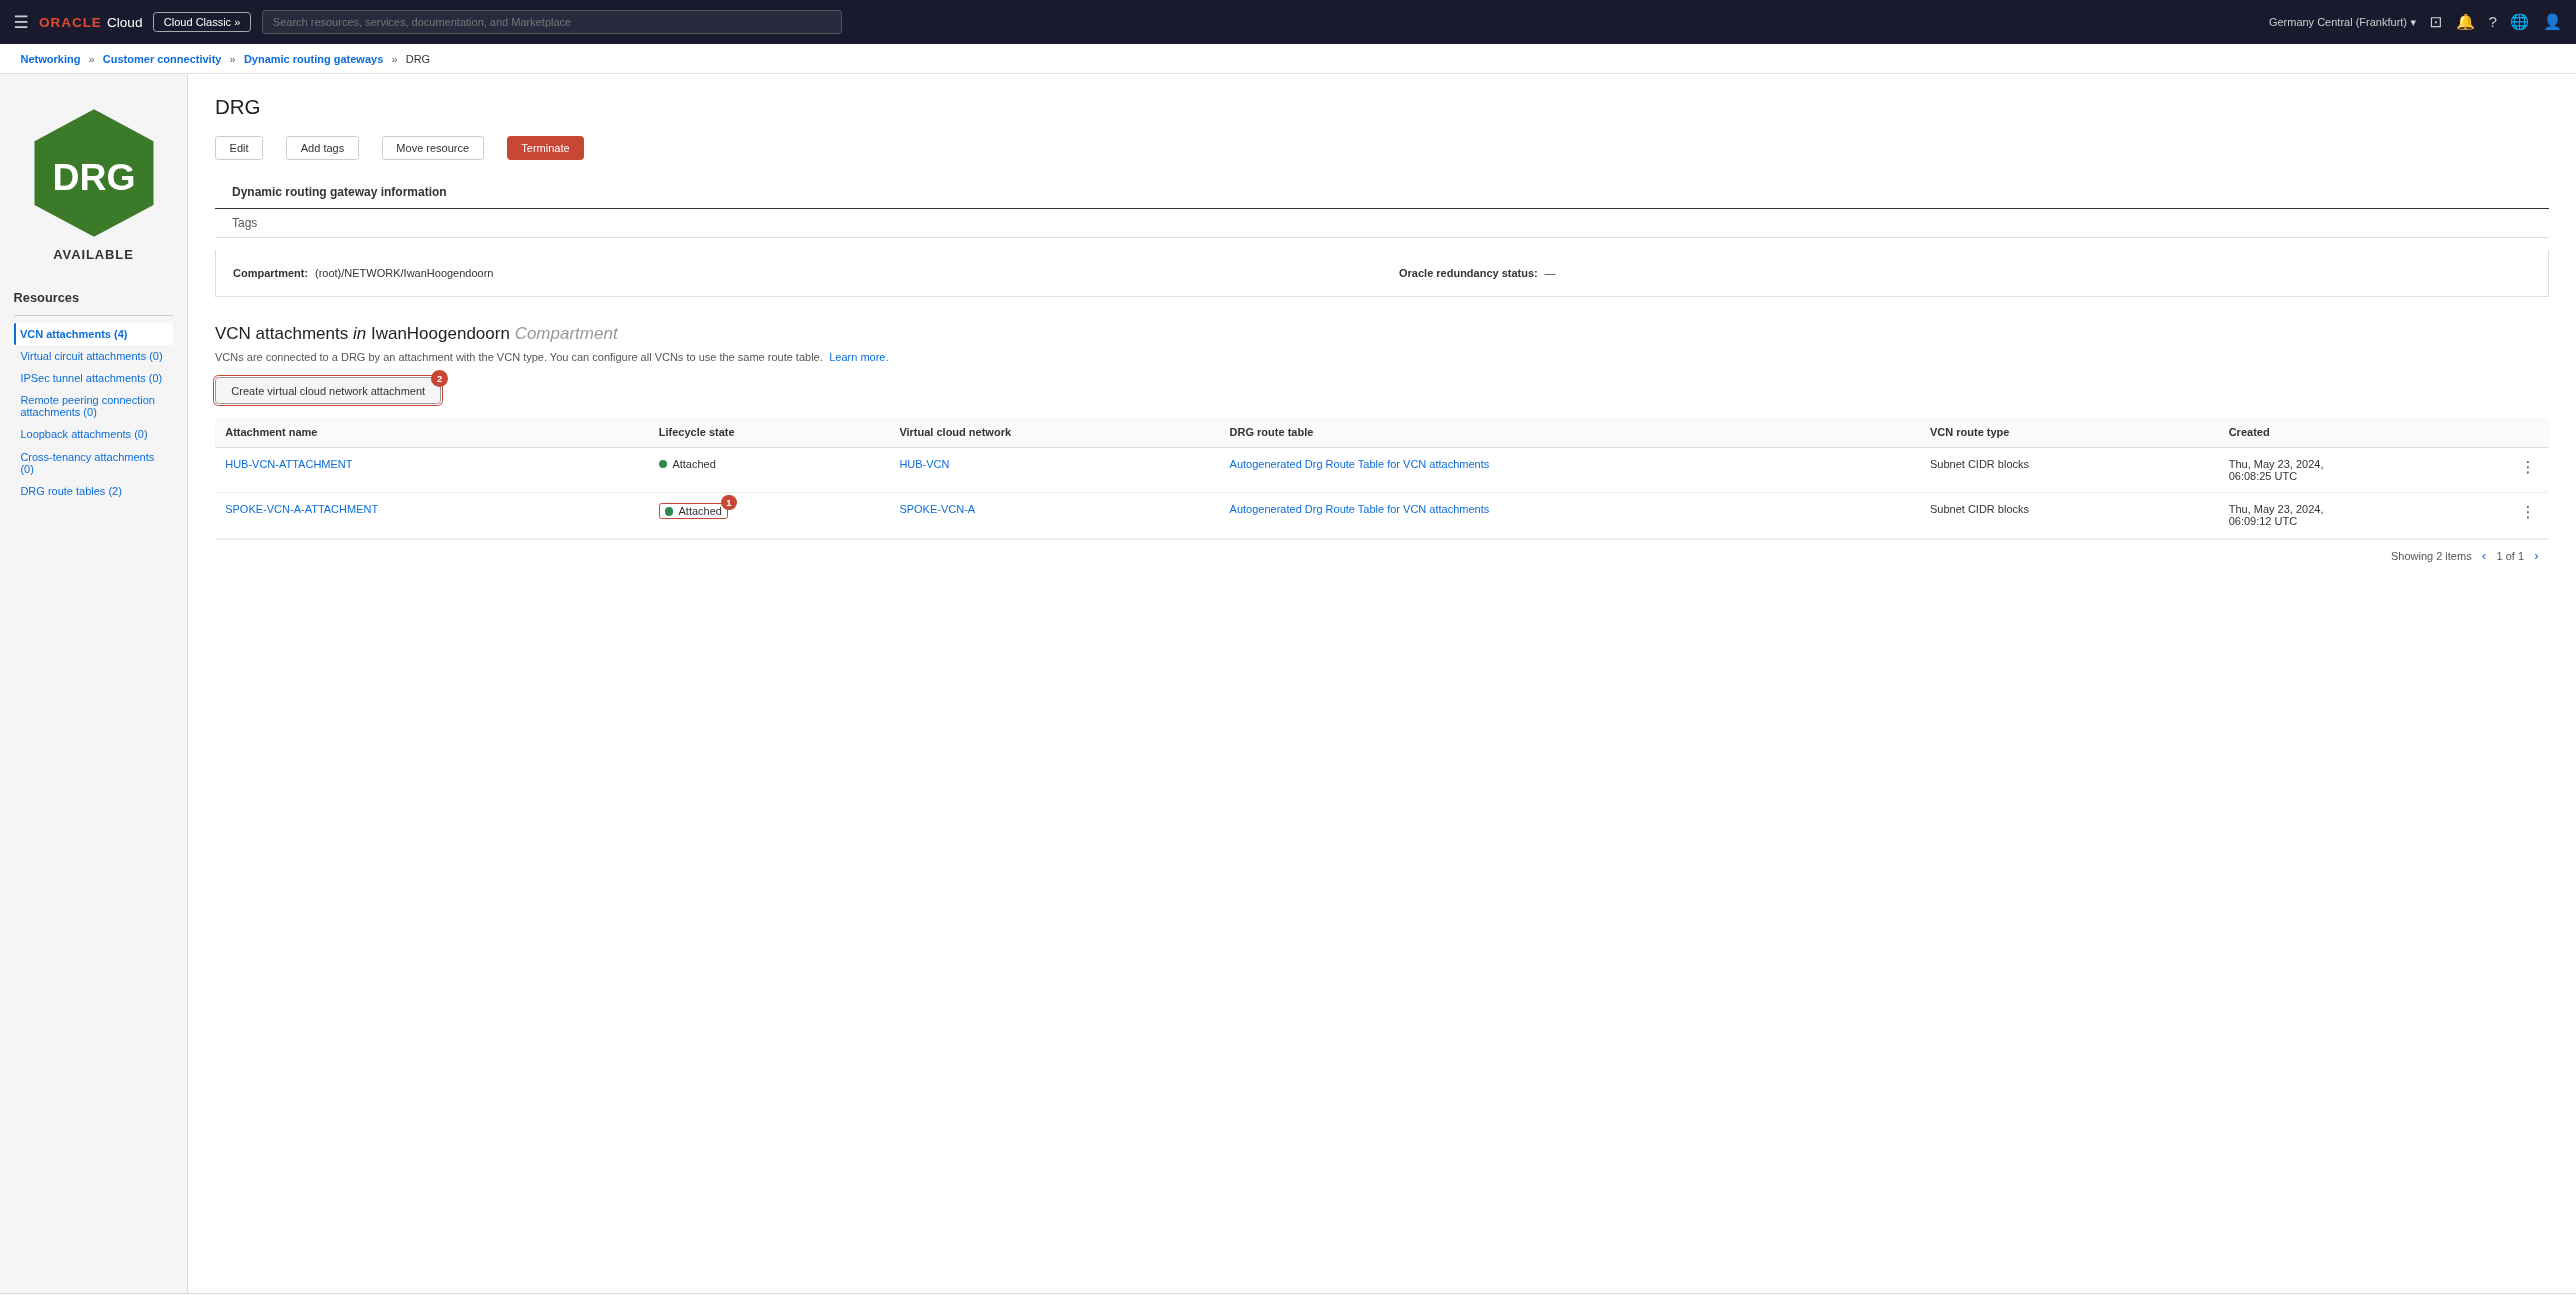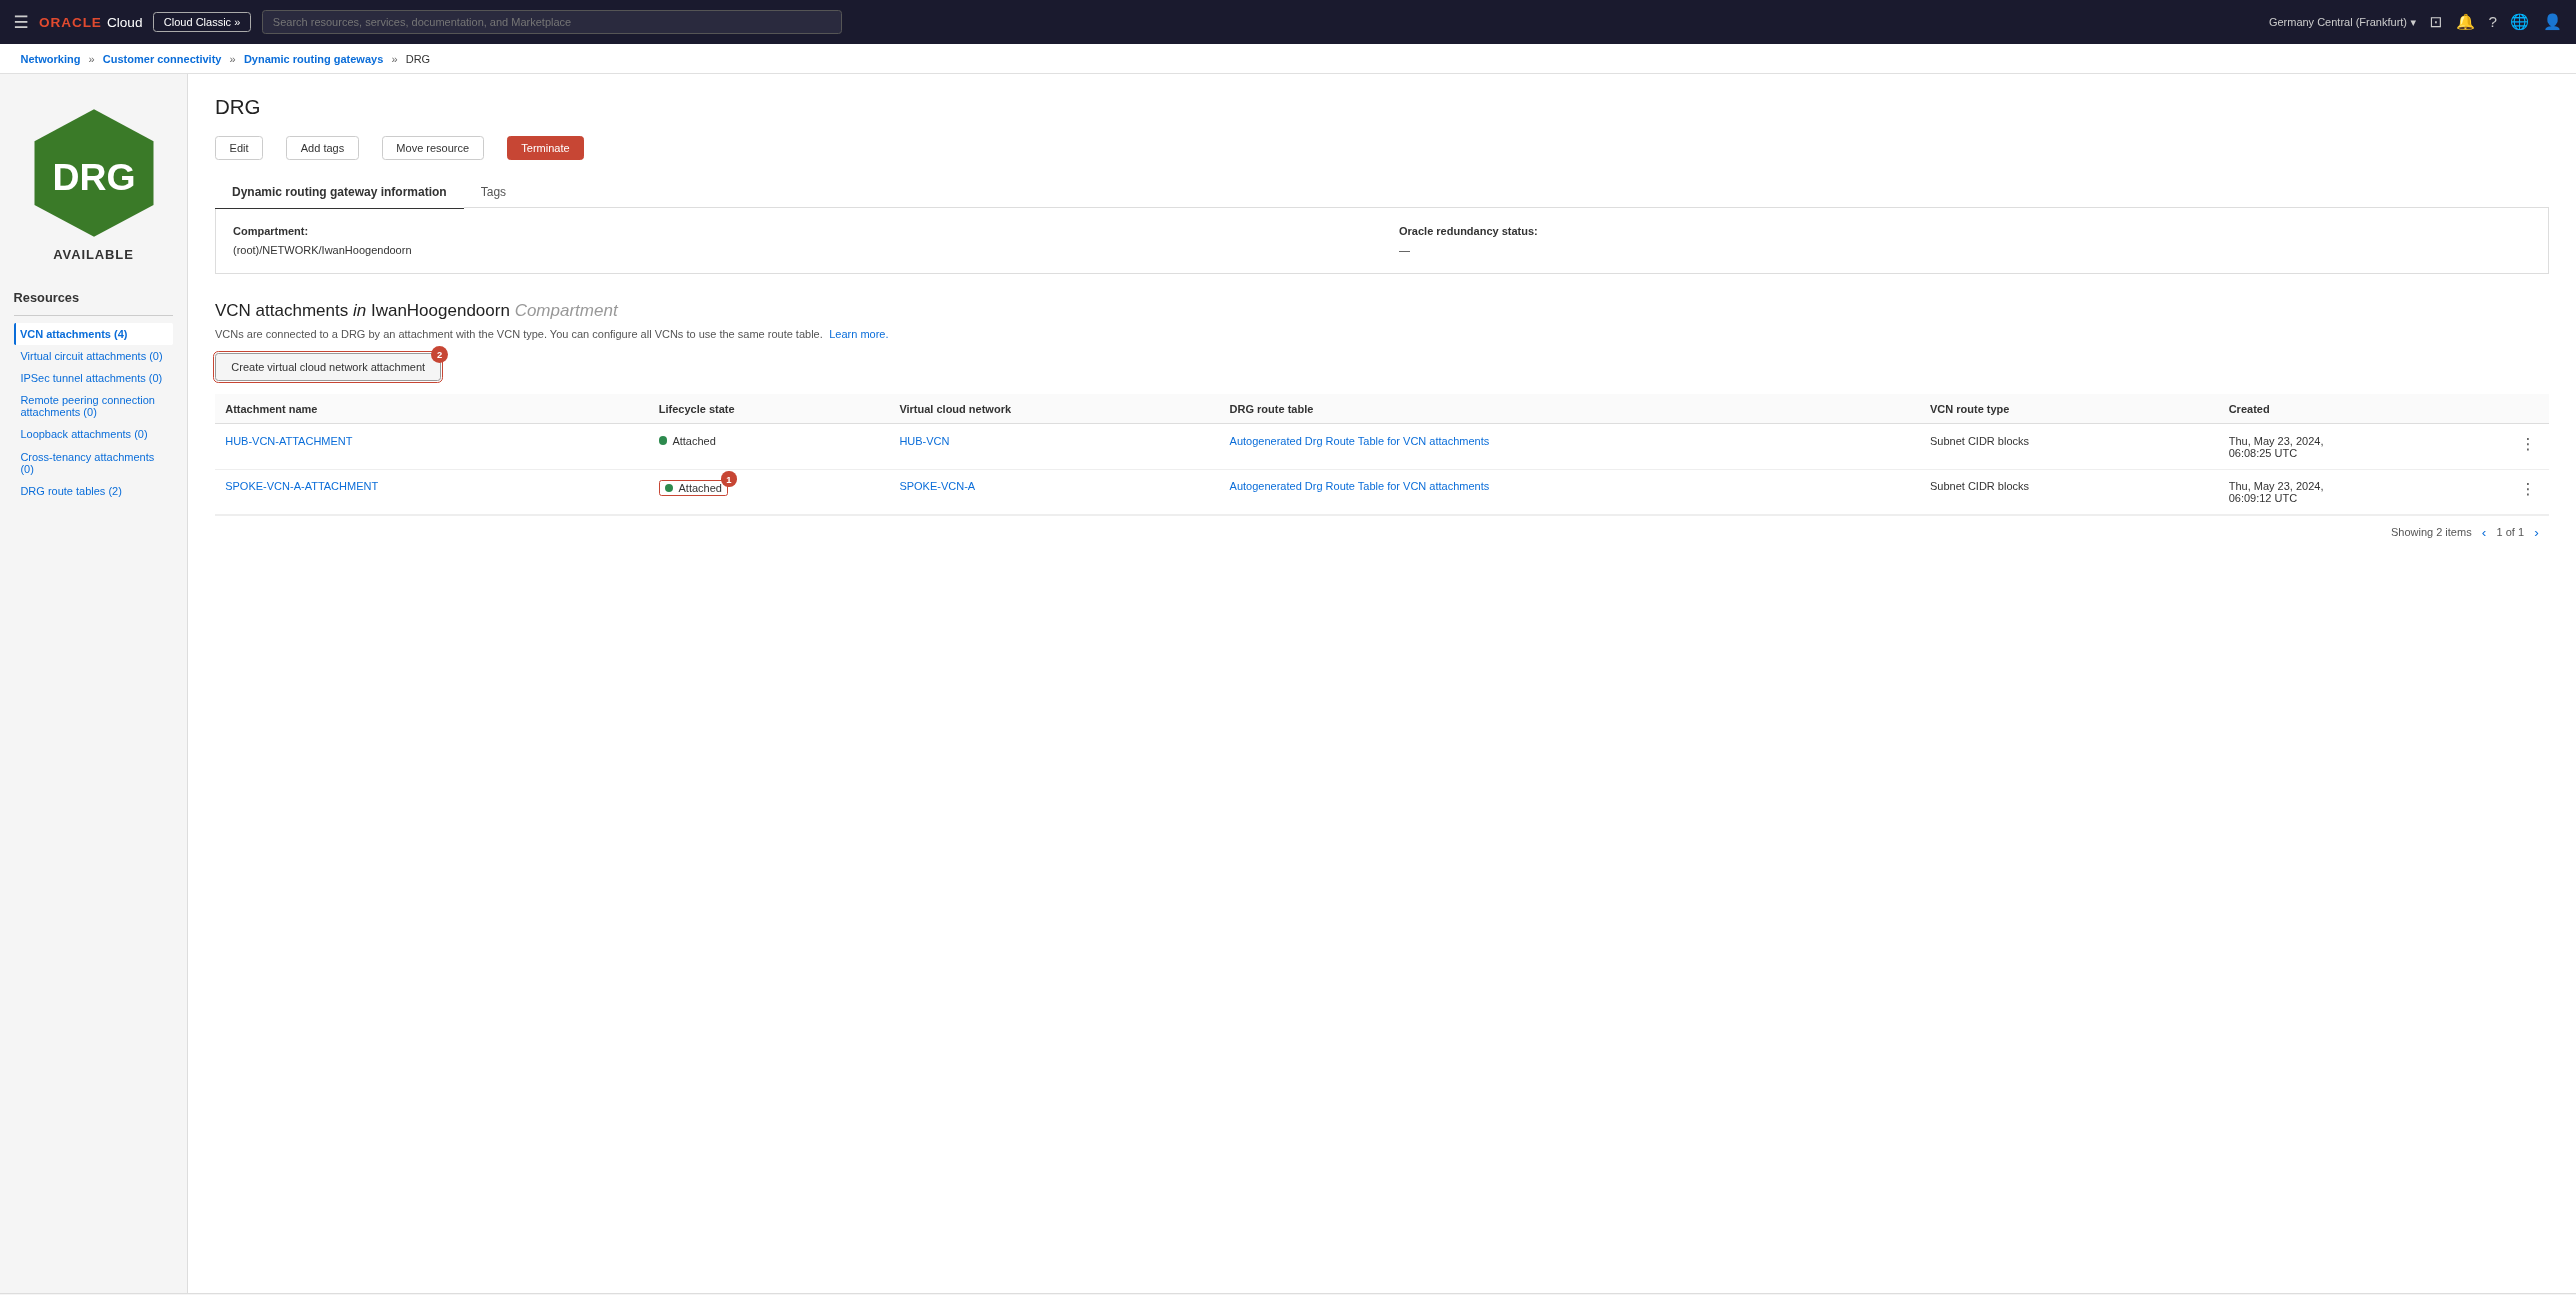--- a/index.html
+++ b/index.html
@@ -139,21 +139,22 @@
     .btn-danger {
       background: #c74634;
       color: white;
       border: 0.9px solid #c74634;
     }
 
     
     .tabs {
       display: flex;
       border-bottom: 1.7px solid #ddd;
-      margin-bottom: 0;
+      margin-bottom: 12px;
+      flex-direction: column;
     }
     .tab {
       padding: 8.5px 17px;
       cursor: pointer;
       font-size: 12px;
       color: #555;
       border-bottom: 1.7px solid transparent;
       margin-bottom: -1.7px;
     }
     .tab.active {
@@ -171,21 +172,20 @@
     }
     .info-grid {
       display: grid;
       grid-template-columns: 1fr 1fr;
       gap: 13.6px 34px;
     }
     .info-row {
       display: flex;
       gap: 6.8px;
       align-items: baseline;
-      flex-direction: column;
     }
     .info-label { font-weight: 600; font-size: 11px; color: #333; white-space: nowrap; }
     .info-value { font-size: 11px; color: #333; }
     .info-link { color: #0a6dd9; text-decoration: none; cursor: pointer; }
 
     
     .section-title {
       font-size: 17px;
       font-weight: 400;
       color: #222;

